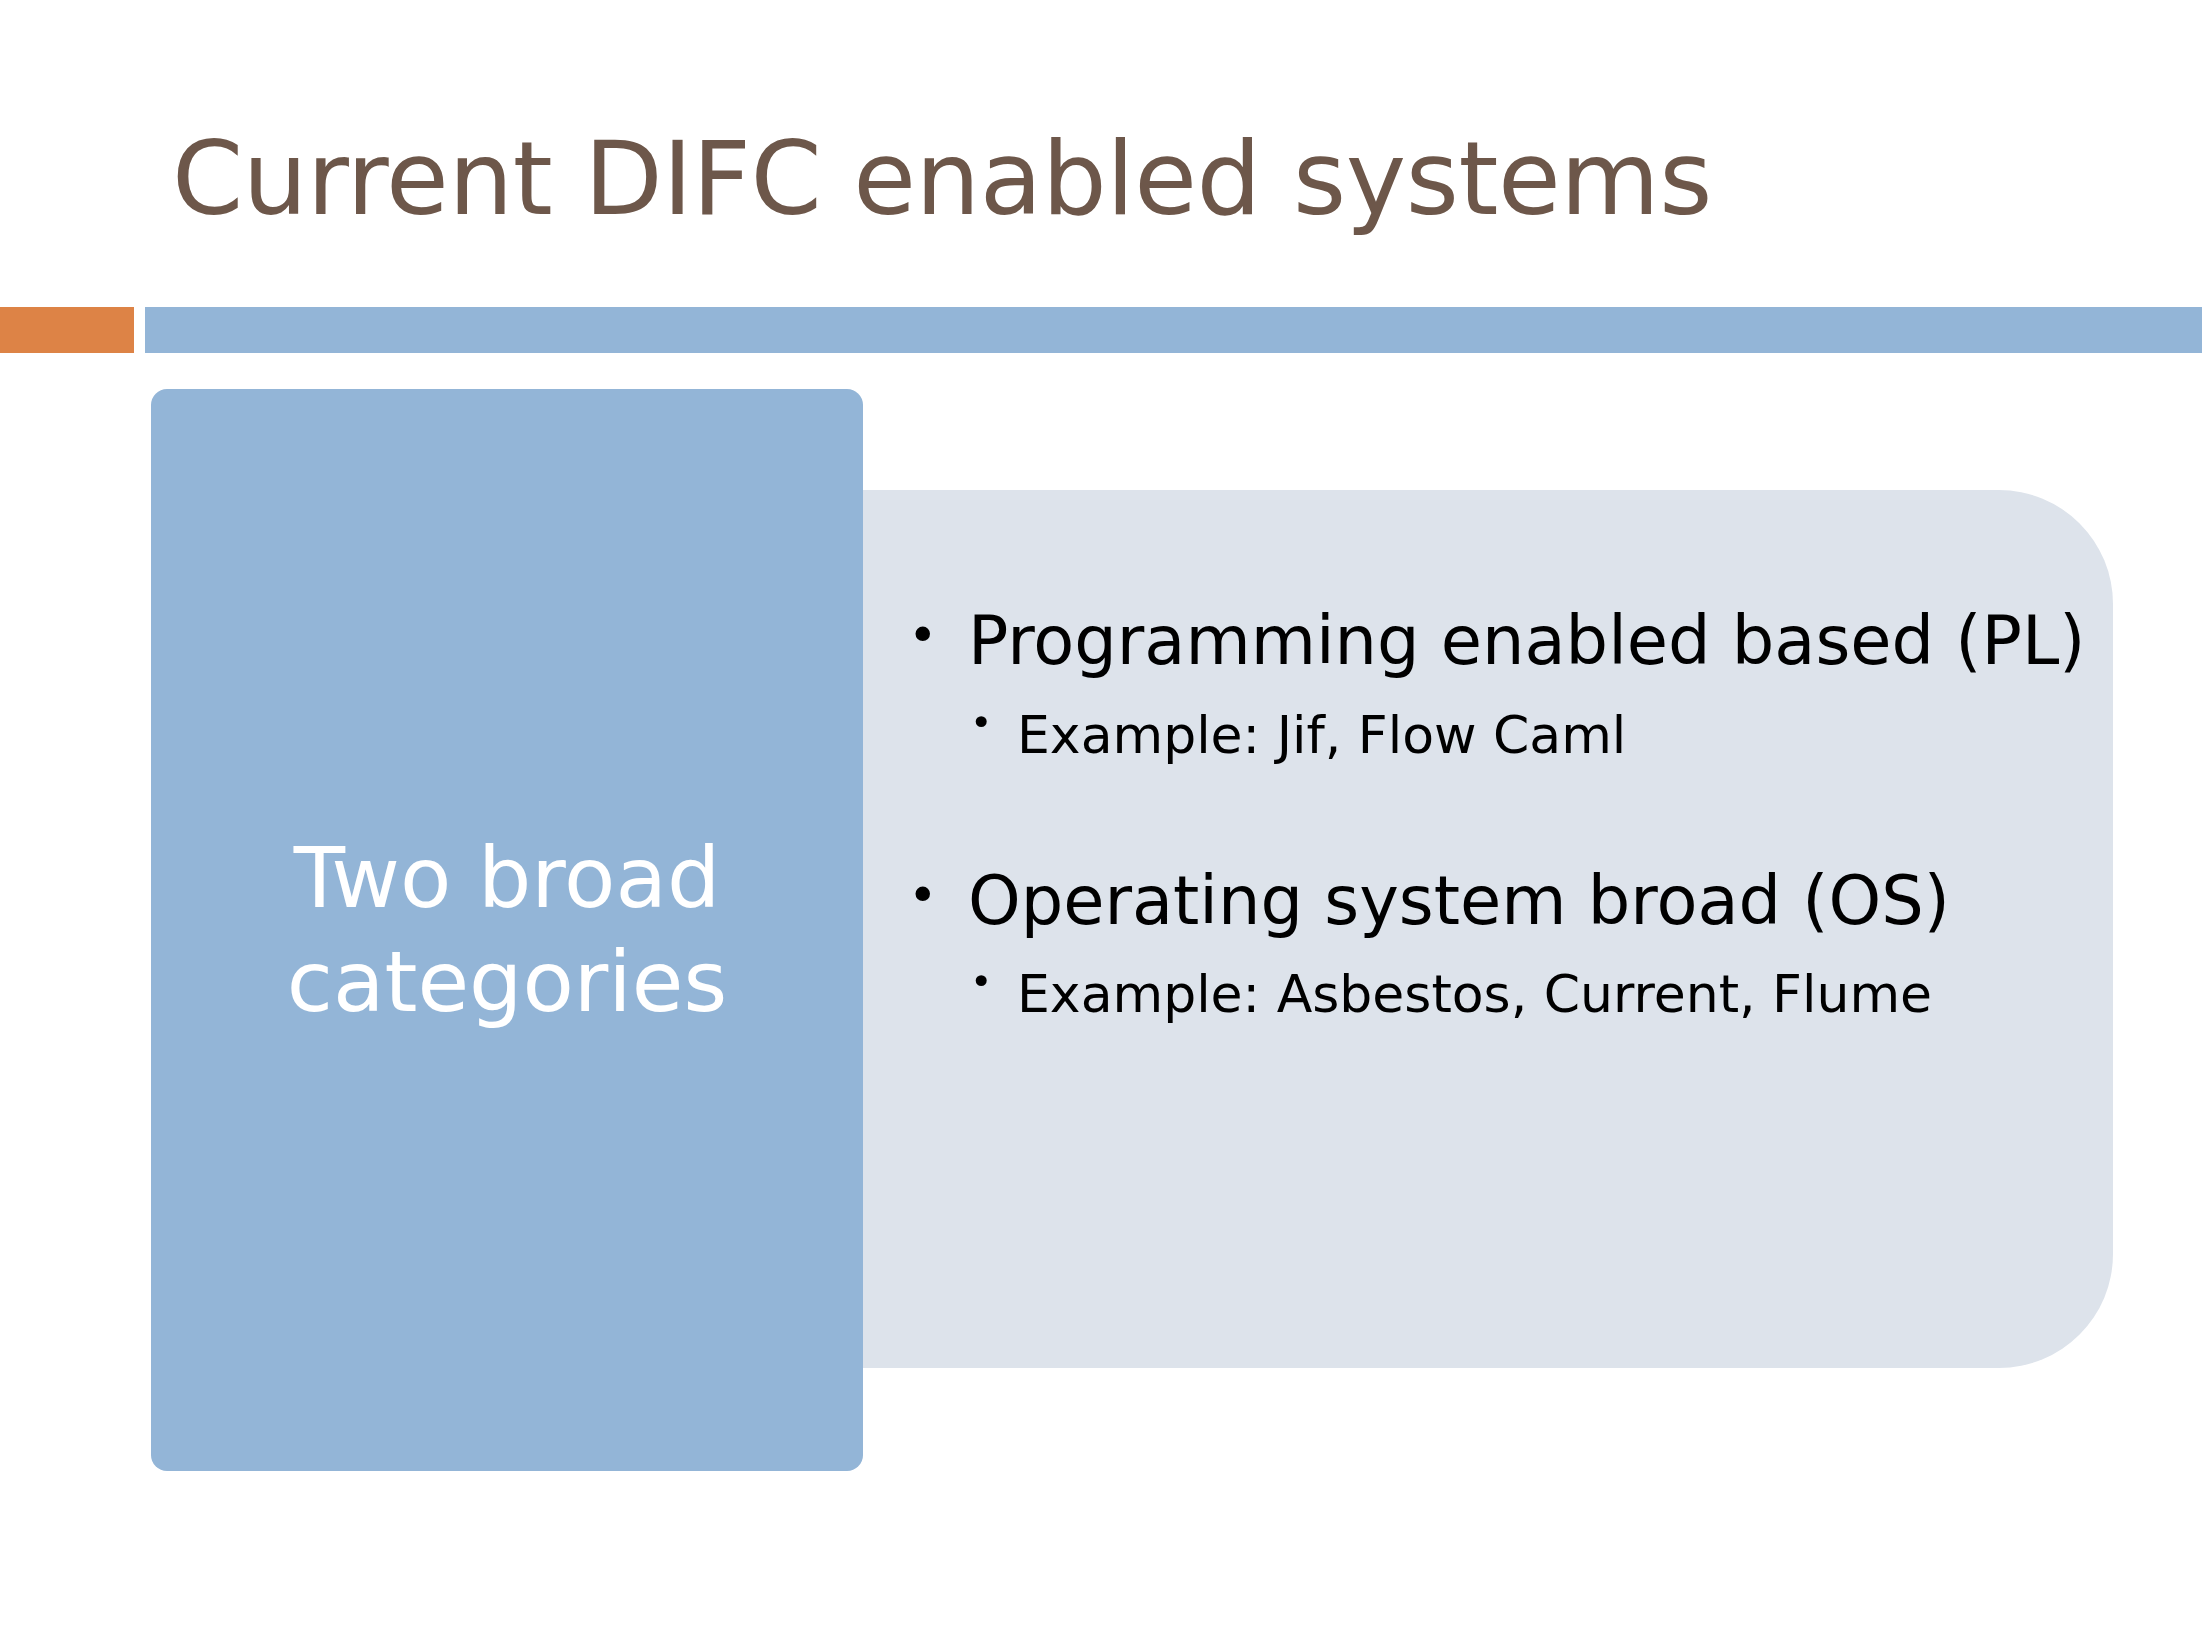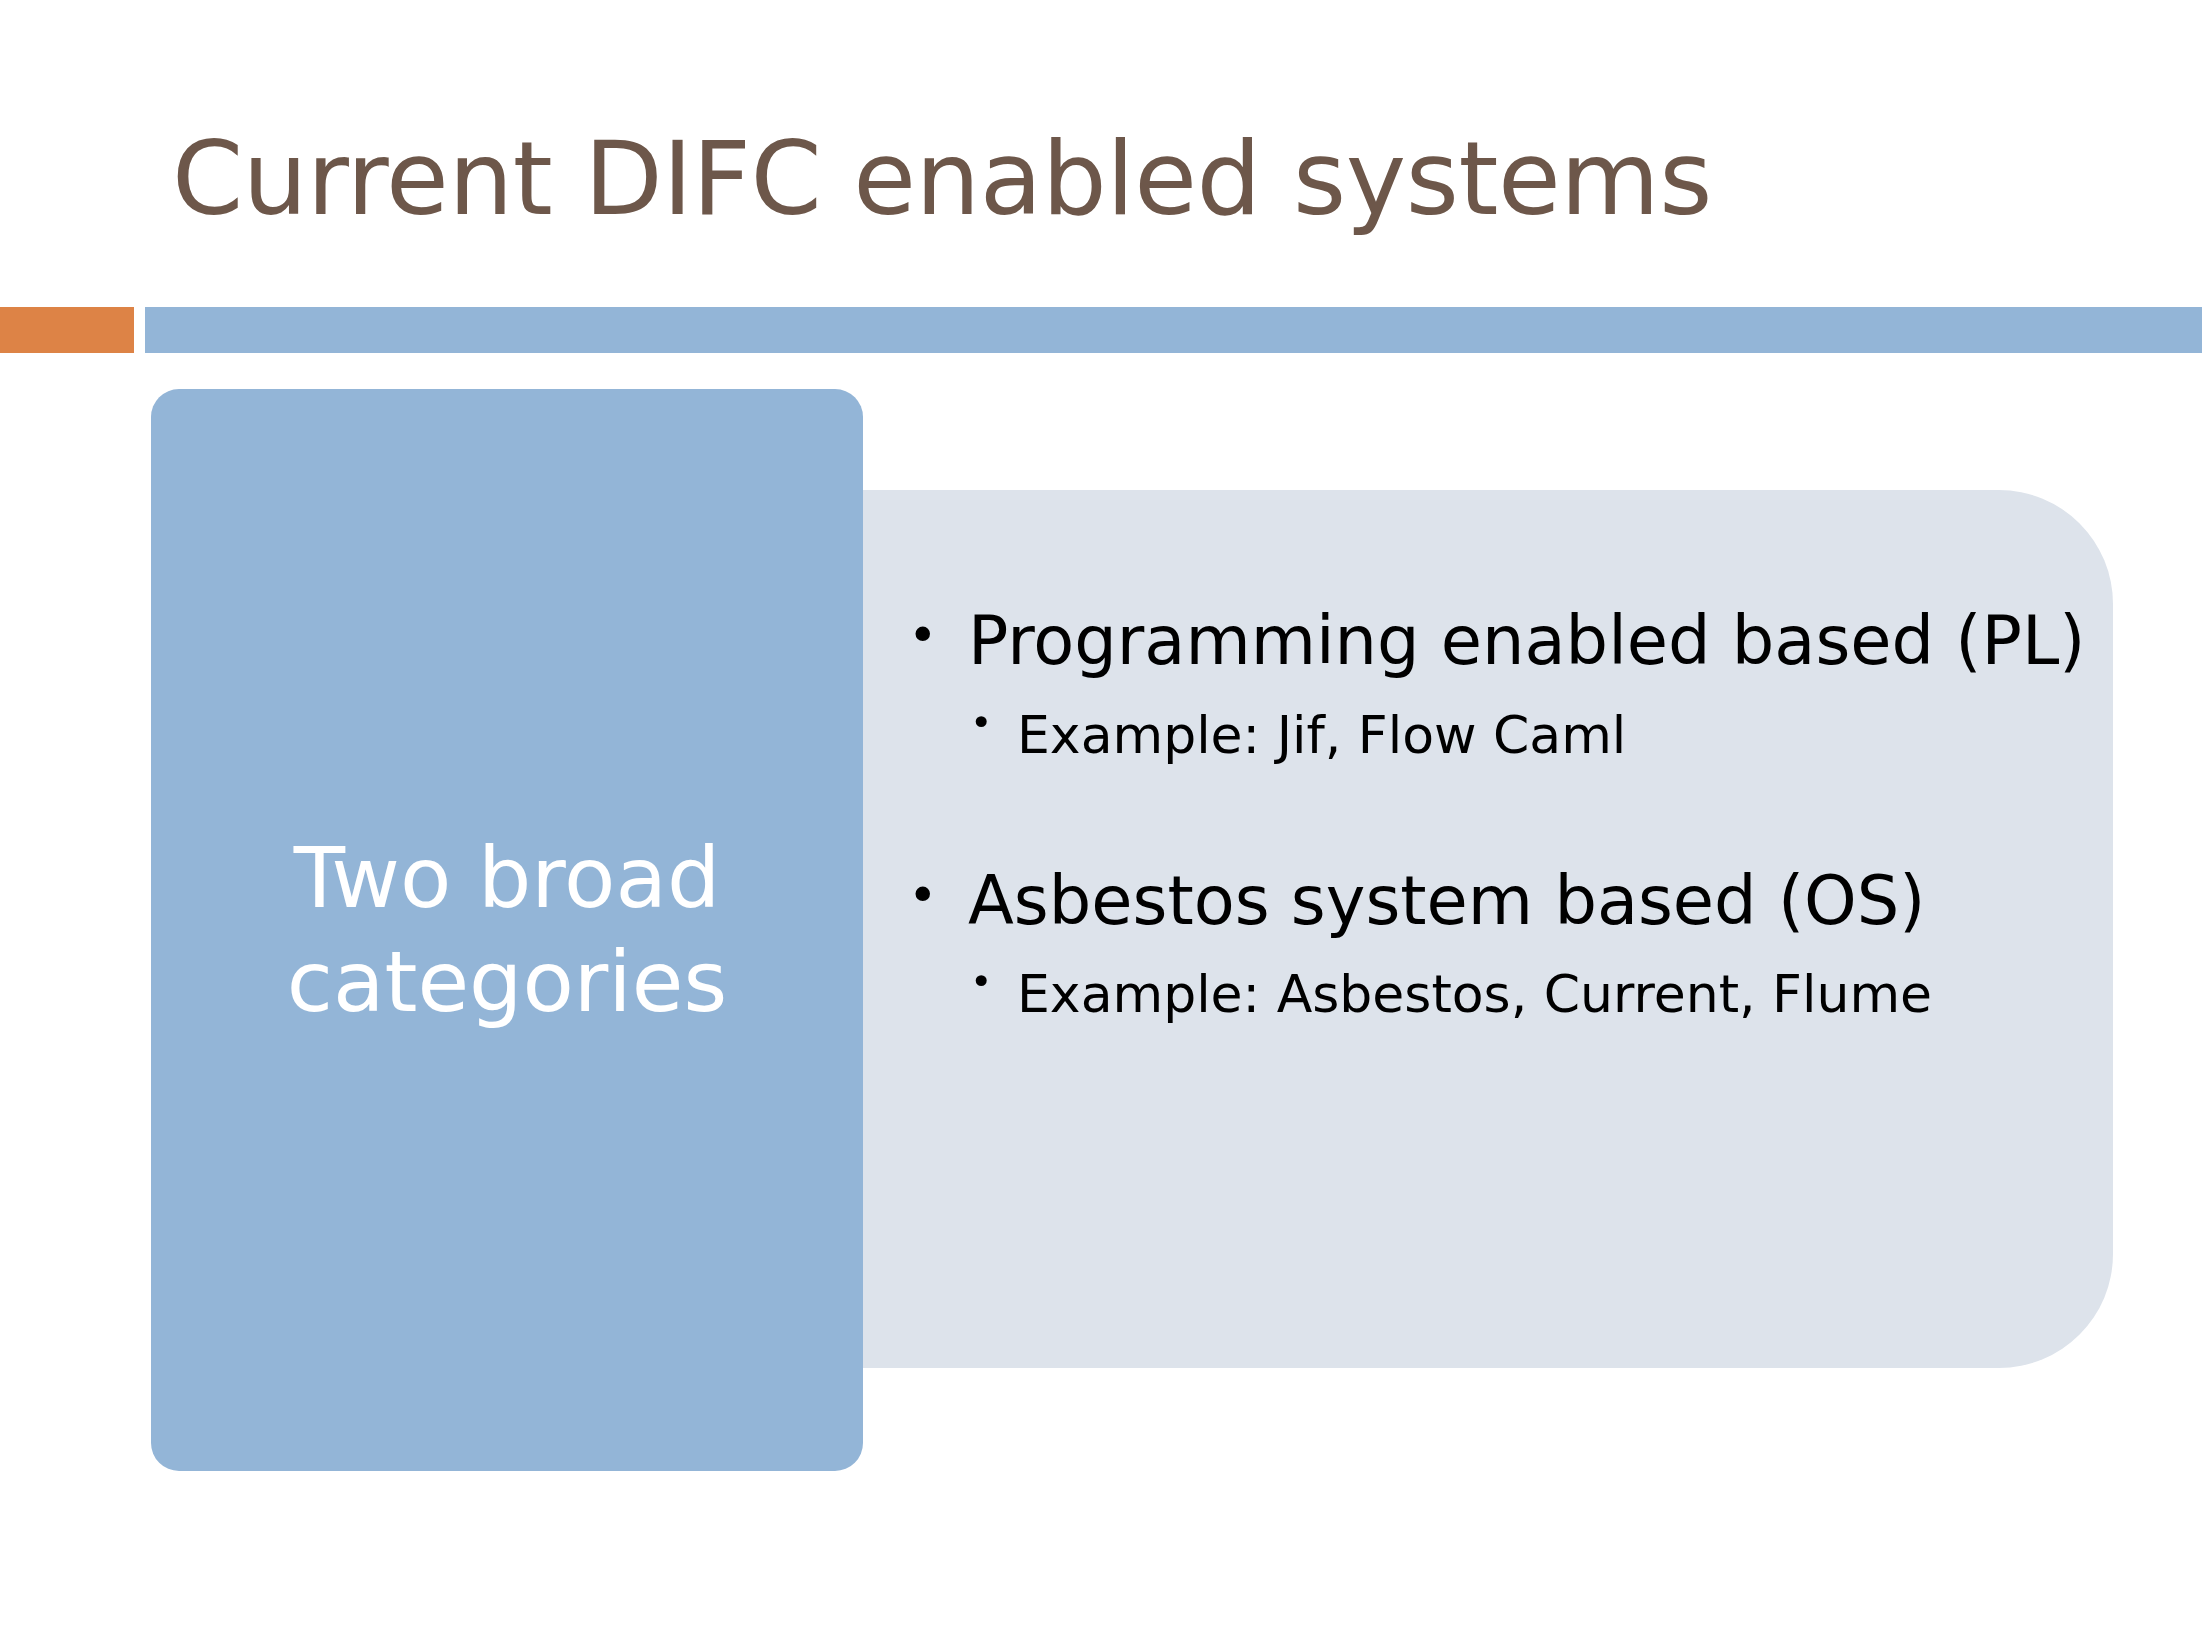--- a/index.html
+++ b/index.html
@@ -123,21 +123,21 @@
   .group-gap { height: 96px; }
 
   
   .label-card {
     position: absolute;
     left: 151px;
     top: 389px;
     width: 712px;
     height: 1082px;
     background: #93B5D7;
-    border-radius: 28px;
+    border-radius: 16px;
     z-index: 2;
     display: flex;
     align-items: center;
     justify-content: center;
   }
   .label-card .label-text {
     color: #FFFFFF;
     font-family: "DejaVu Sans", sans-serif;
     font-size: 84px;
     line-height: 1.24;
@@ -166,21 +166,21 @@
 
     <div class="bullet-l2">
       <span class="dot">•</span>
       <span class="txt">Example: Jif, Flow Caml</span>
     </div>
 
     <div class="group-gap"></div>
 
     <div class="bullet-l1">
       <span class="dot">•</span>
-      <span class="txt">Asbestos system based (OS)</span>
+      <span class="txt">Operating system broad (OS)</span>
     </div>
 
     <div class="bullet-l2">
       <span class="dot">•</span>
       <span class="txt">Example: Asbestos, Current, Flume</span>
     </div>
 
   </div>
 
   <div class="label-card">

